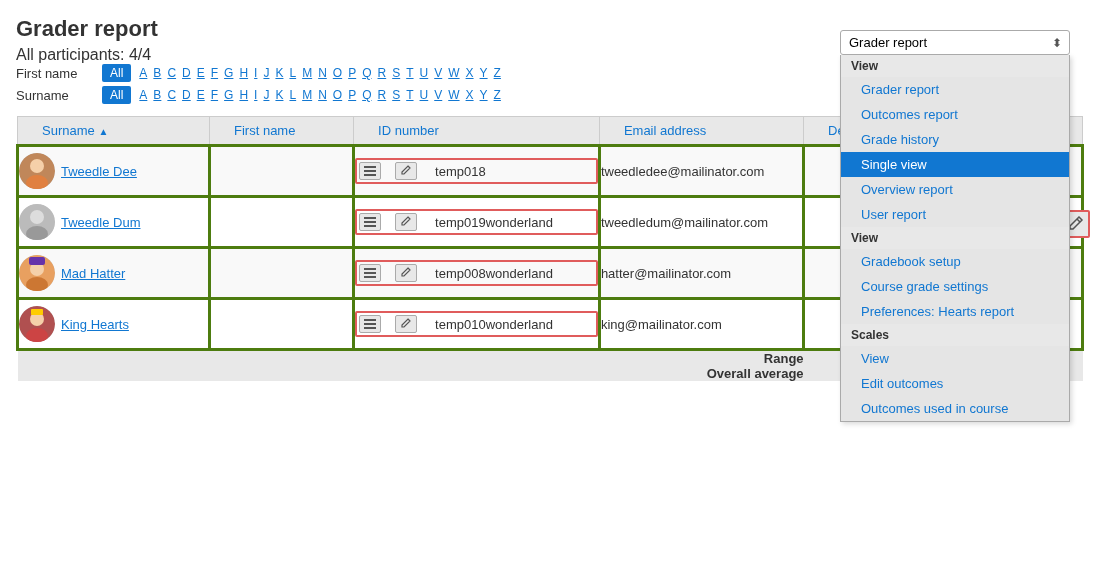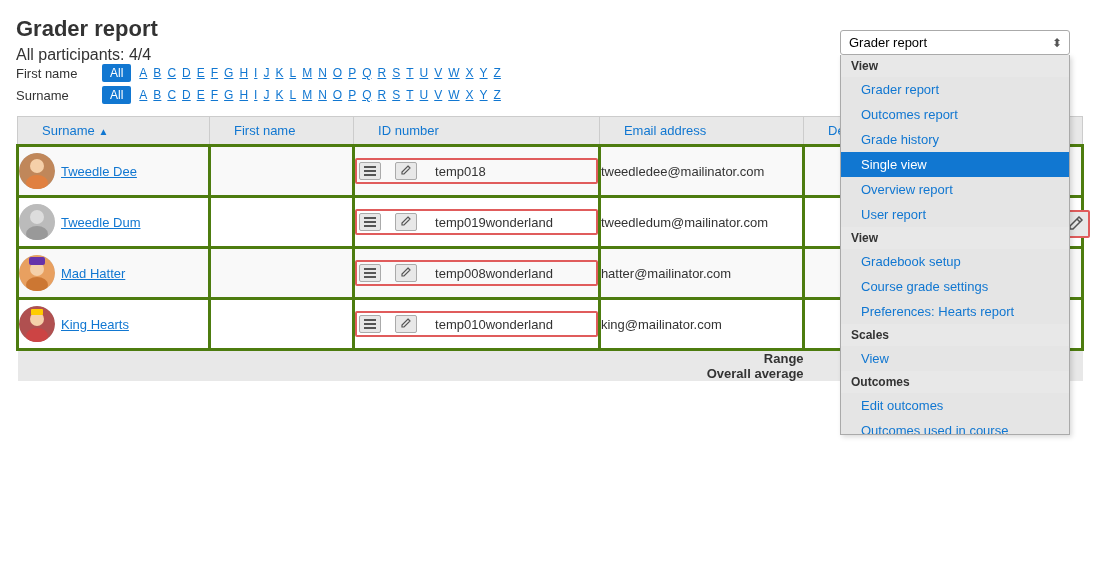--- a/index.html
+++ b/index.html
@@ -306,21 +306,20 @@
         <div class="dropdown-item">Grade history</div>
         <div class="dropdown-item selected">Single view</div>
         <div class="dropdown-item">Overview report</div>
         <div class="dropdown-item">User report</div>
         <div class="dropdown-section-header">View</div>
         <div class="dropdown-item">Gradebook setup</div>
         <div class="dropdown-item">Course grade settings</div>
         <div class="dropdown-item">Preferences: Hearts report</div>
         <div class="dropdown-section-header">Scales</div>
         <div class="dropdown-item">View</div>
-        <div class="dropdown-section-header">Outcomes</div>
         <div class="dropdown-item">Edit outcomes</div>
         <div class="dropdown-item">Outcomes used in course</div>
       </div>
   </div>
 
   <div class="edit-icon-right">
     <svg width="16" height="16" viewBox="0 0 16 16">
       <path d="M11 1l3 3-9 9H2v-3L11 1z" fill="none" stroke="#555" stroke-width="1.5"></path>
       <path d="M9 3l3 3" fill="none" stroke="#555" stroke-width="1.5"></path>
     </svg>

